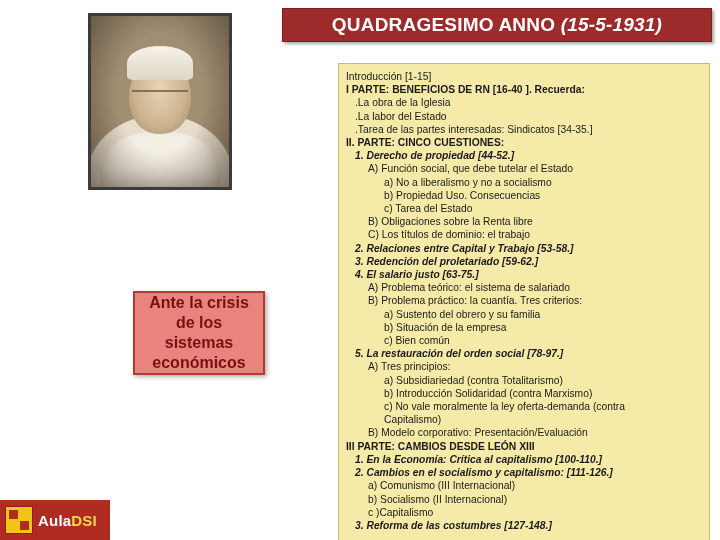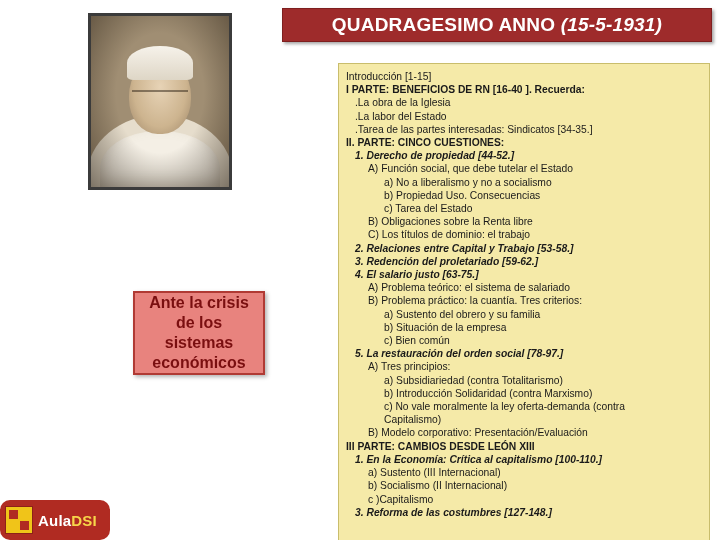--- a/index.html
+++ b/index.html
@@ -178,21 +178,20 @@
     left: 0px;
     top: 500px;
     width: 110px;
     height: 40px;
     background: #b02b22;
     display: flex;
     align-items: center;
     gap: 5px;
     padding-left: 5px;
     box-sizing: border-box;
-    border-radius: 10px;
   }
   #logo-mark {
     width: 26px;
     height: 26px;
     background: #f0c419;
     border: 1px solid #8d2018;
     position: relative;
     flex: 0 0 auto;
   }
   #logo-mark::before {
@@ -268,21 +267,22 @@
     <div class="line ind3">c) Bien común</div>
     <div class="line ind1 bi">5. La restauración del orden social [78-97.]</div>
     <div class="line ind2">A) Tres principios:</div>
     <div class="line ind3">a) Subsidiariedad (contra Totalitarismo)</div>
     <div class="line ind3">b) Introducción Solidaridad (contra Marxismo)</div>
     <div class="line ind3">c) No vale moralmente la ley oferta-demanda (contra</div>
     <div class="line ind3">Capitalismo)</div>
     <div class="line ind2">B) Modelo corporativo: Presentación/Evaluación</div>
     <div class="line ind0 b">III PARTE: CAMBIOS DESDE LEÓN XIII</div>
     <div class="line ind1 bi">1. En la Economía: Crítica al capitalismo [100-110.]</div>
-    <div class="line ind2">a) Sustento (III Internacional)</div>
+    <div class="line ind1 bi">2. Cambios en el socialismo y capitalismo: [111-126.]</div>
+    <div class="line ind2">a) Comunismo (III Internacional)</div>
     <div class="line ind2">b) Socialismo (II Internacional)</div>
     <div class="line ind2">c )Capitalismo</div>
     <div class="line ind1 bi">3. Reforma de las costumbres [127-148.]</div>
   </div>
 
 <div id="logo">
   <div id="logo-mark"></div>
   <div id="logo-text">
     <span>Aula</span><span class="dsi">DSI</span>
   </div>

